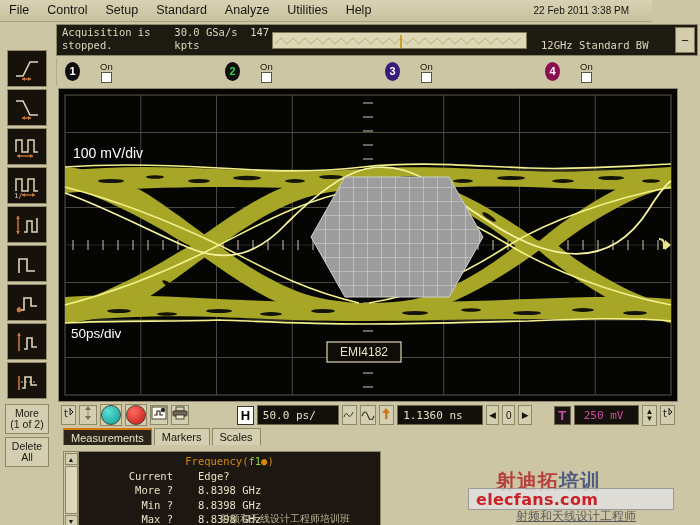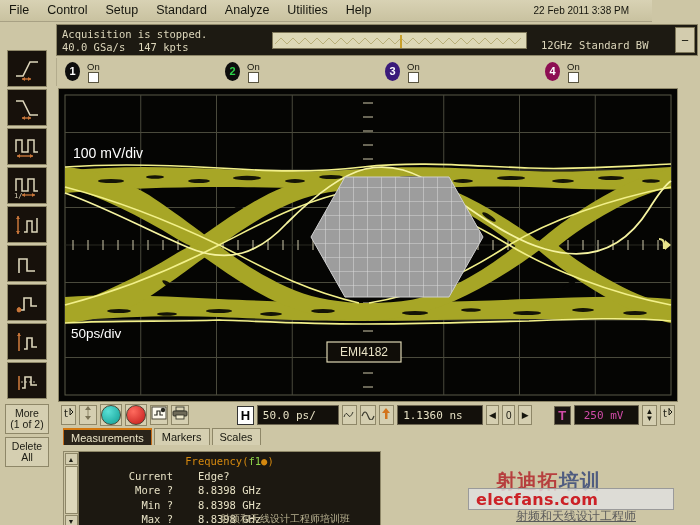--- a/index.html
+++ b/index.html
@@ -61,21 +61,21 @@
 
   
   .status-strip {
     position: absolute; left: 56px; top: 24px; width: 642px; height: 32px;
     background: #1d1a12;
     border: 1px solid #8d8668;
     display: flex; align-items: stretch;
   }
   .status-left {
     padding: 1px 0 0 5px; width: 215px;
-    display: flex; flex-direction: column; justify-content: center;
+    display: flex; flex-direction: row; justify-content: center;
   }
   .status-left .l1 {
     font-family: "DejaVu Sans Mono", monospace;
     font-size: 10.5px; color: #ddd7bb; line-height: 13px;
   }
   .status-left .l2 {
     font-family: "DejaVu Sans Mono", monospace;
     font-size: 10.5px; color: #ddd7bb; line-height: 13px;
   }
   .sample-gauge {
@@ -113,21 +113,21 @@
   .chan-group {
     display: flex; align-items: flex-start; width: 160px; padding-left: 8px;
   }
   .chan-oval {
     width: 15px; height: 19px; border-radius: 50%;
     display: flex; align-items: center; justify-content: center;
     font-size: 11px; font-weight: bold; color: #fff;
     cursor: pointer; flex: 0 0 auto;
   }
   .chan-on {
-    margin-left: 7px; display: flex; flex-direction: column; align-items: center;
+    margin-left: 20px; display: flex; flex-direction: column; align-items: center;
   }
   .chan-on .lab { font-size: 9.5px; color: #16160e; line-height: 9px; }
   .chan-on .box {
     width: 11px; height: 11px; background: #ffffff;
     border: 1px solid #5a553f; margin-top: 1px; cursor: pointer;
   }
 
   
   .scope-wrap {
     position: absolute; left: 58px; top: 88px; width: 620px; height: 314px;
@@ -388,21 +388,21 @@
     <div class="side-txt-btn">
       <span>Delete</span>
       <span>All</span>
     </div>
   </div>
 
   <div class="status-strip">
     <div class="status-left">
       <div class="l1">Acquisition is stopped.</div>
       <div class="l2">
-        <span>40.0 GSa/s</span>&nbsp;&nbsp;<span>147 kpts</span>
+        <span>30.0 GSa/s</span>&nbsp;&nbsp;<span>147 kpts</span>
       </div>
     </div>
     <div class="sample-gauge">
       <svg width="253" height="15" viewBox="0 0 253 15">
         <polyline points="2,11 8,5 14,11 20,5 26,11 32,5 38,11 44,5 50,11 56,5 62,11 68,5 74,11 80,5 86,11 92,5 98,11 104,5 110,11 116,5 122,11 128,5 134,11 140,5 146,11 152,5 158,11 164,5 170,11 176,5 182,11 188,5 194,11 200,5 206,11 212,5 218,11 224,5 230,11 236,5 242,11 248,5" fill="none" stroke="#b9b07a" stroke-width="1"></polyline>
       </svg>
       <div class="gauge-mark"></div>
     </div>
     <div class="status-right">
       <span>12GHz Standard BW</span>

